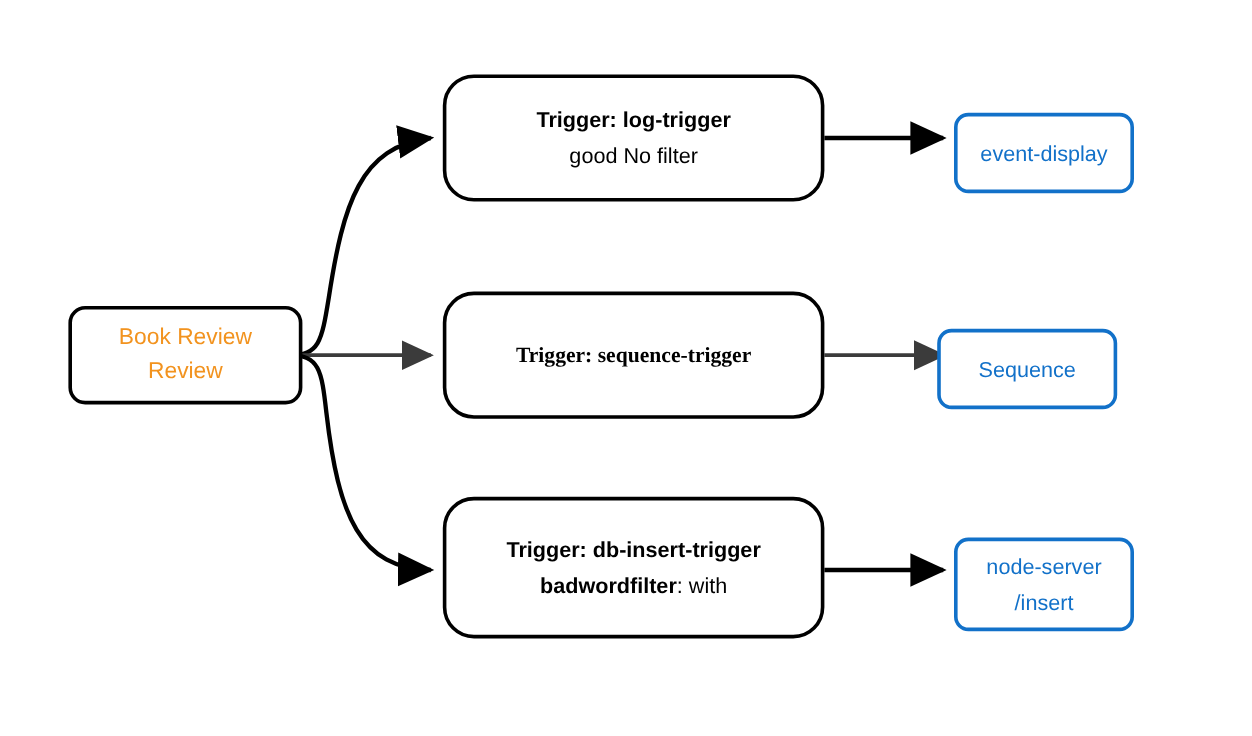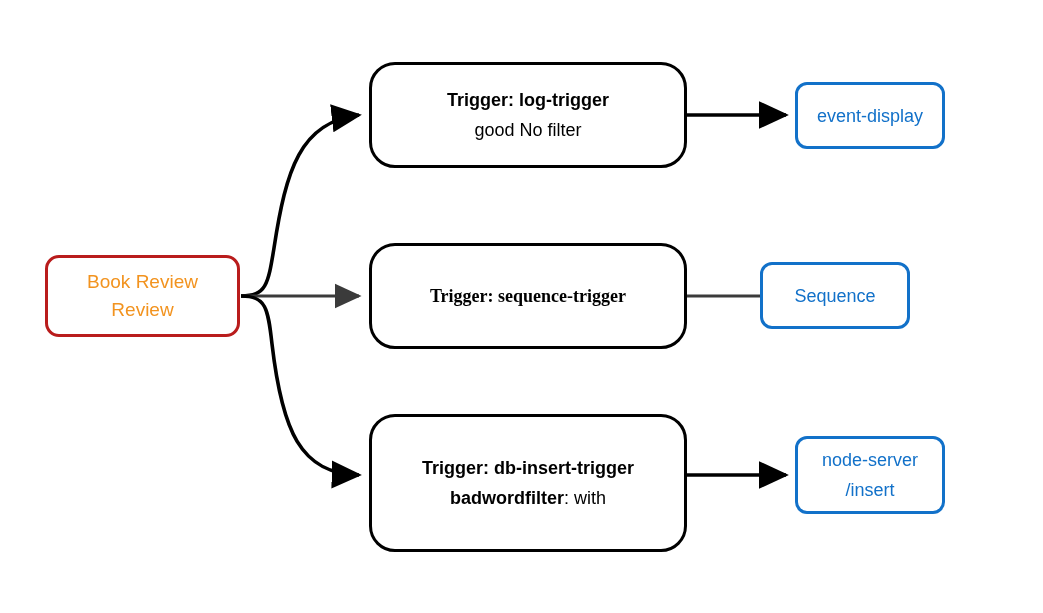--- a/index.html
+++ b/index.html
@@ -31,26 +31,27 @@
     display: flex;
     flex-direction: column;
     align-items: center;
     justify-content: center;
     text-align: center;
     background: #ffffff;
   }
 
   
   .node-broker {
-    border: 3px solid #b91c1c;
+    border: 3px solid #000000;
     border-radius: 14px;
     color: #F2931F;
     font-size: 19px;
     line-height: 28px;
     font-weight: 400;
+    margin-left: 12px;
   }
 
   
   .node-trigger {
     border: 3.5px solid #000000;
     border-radius: 26px;
     color: #000000;
     font-size: 18px;
     line-height: 30px;
     font-weight: 400;
@@ -63,20 +64,21 @@
   }
 
   
   .node-target {
     border: 3px solid #1271C9;
     border-radius: 12px;
     color: #1271C9;
     font-size: 18px;
     line-height: 30px;
     font-weight: 400;
+    margin-top: 12px;
   }
   .node-target .ln {
     white-space: nowrap;
   }
 </style>
 </head>
 <body>
 
 <div id="canvas">
 
@@ -110,30 +112,30 @@
 
   <div class="node node-trigger" style="left:369px; top:62px; width:318px; height:106px;">
     <span class="ln"><b>Trigger: log-trigger</b><span></span></span>
     <span class="ln"><b></b><span>good No filter</span></span>
   </div>
 
   <div class="node node-trigger" style="left:369px; top:243px; width:318px; height:106px;font-family:Liberation Serif, serif;">
     <span class="ln"><b>Trigger: sequence-trigger</b><span></span></span>
   </div>
 
-  <div class="node node-trigger" style="left:369px; top:414px; width:318px; height:138px;">
+  <div class="node node-trigger" style="left:369px; top:414px; width:318px; height:118px;">
     <span class="ln"><b>Trigger: db-insert-trigger</b><span></span></span>
     <span class="ln"><b>badwordfilter</b><span>: with</span></span>
   </div>
 
   <div class="node node-target" style="left:795px; top:82px; width:150px; height:67px;">
     <span class="ln">event-display</span>
   </div>
 
-  <div class="node node-target" style="left:760px; top:262px; width:150px; height:67px;">
+  <div class="node node-target" style="left:781px; top:262px; width:150px; height:67px;">
     <span class="ln">Sequence</span>
   </div>
 
   <div class="node node-target" style="left:795px; top:436px; width:150px; height:78px;">
     <span class="ln">node-server</span>
     <span class="ln">/insert</span>
   </div>
 
 </div>
 

